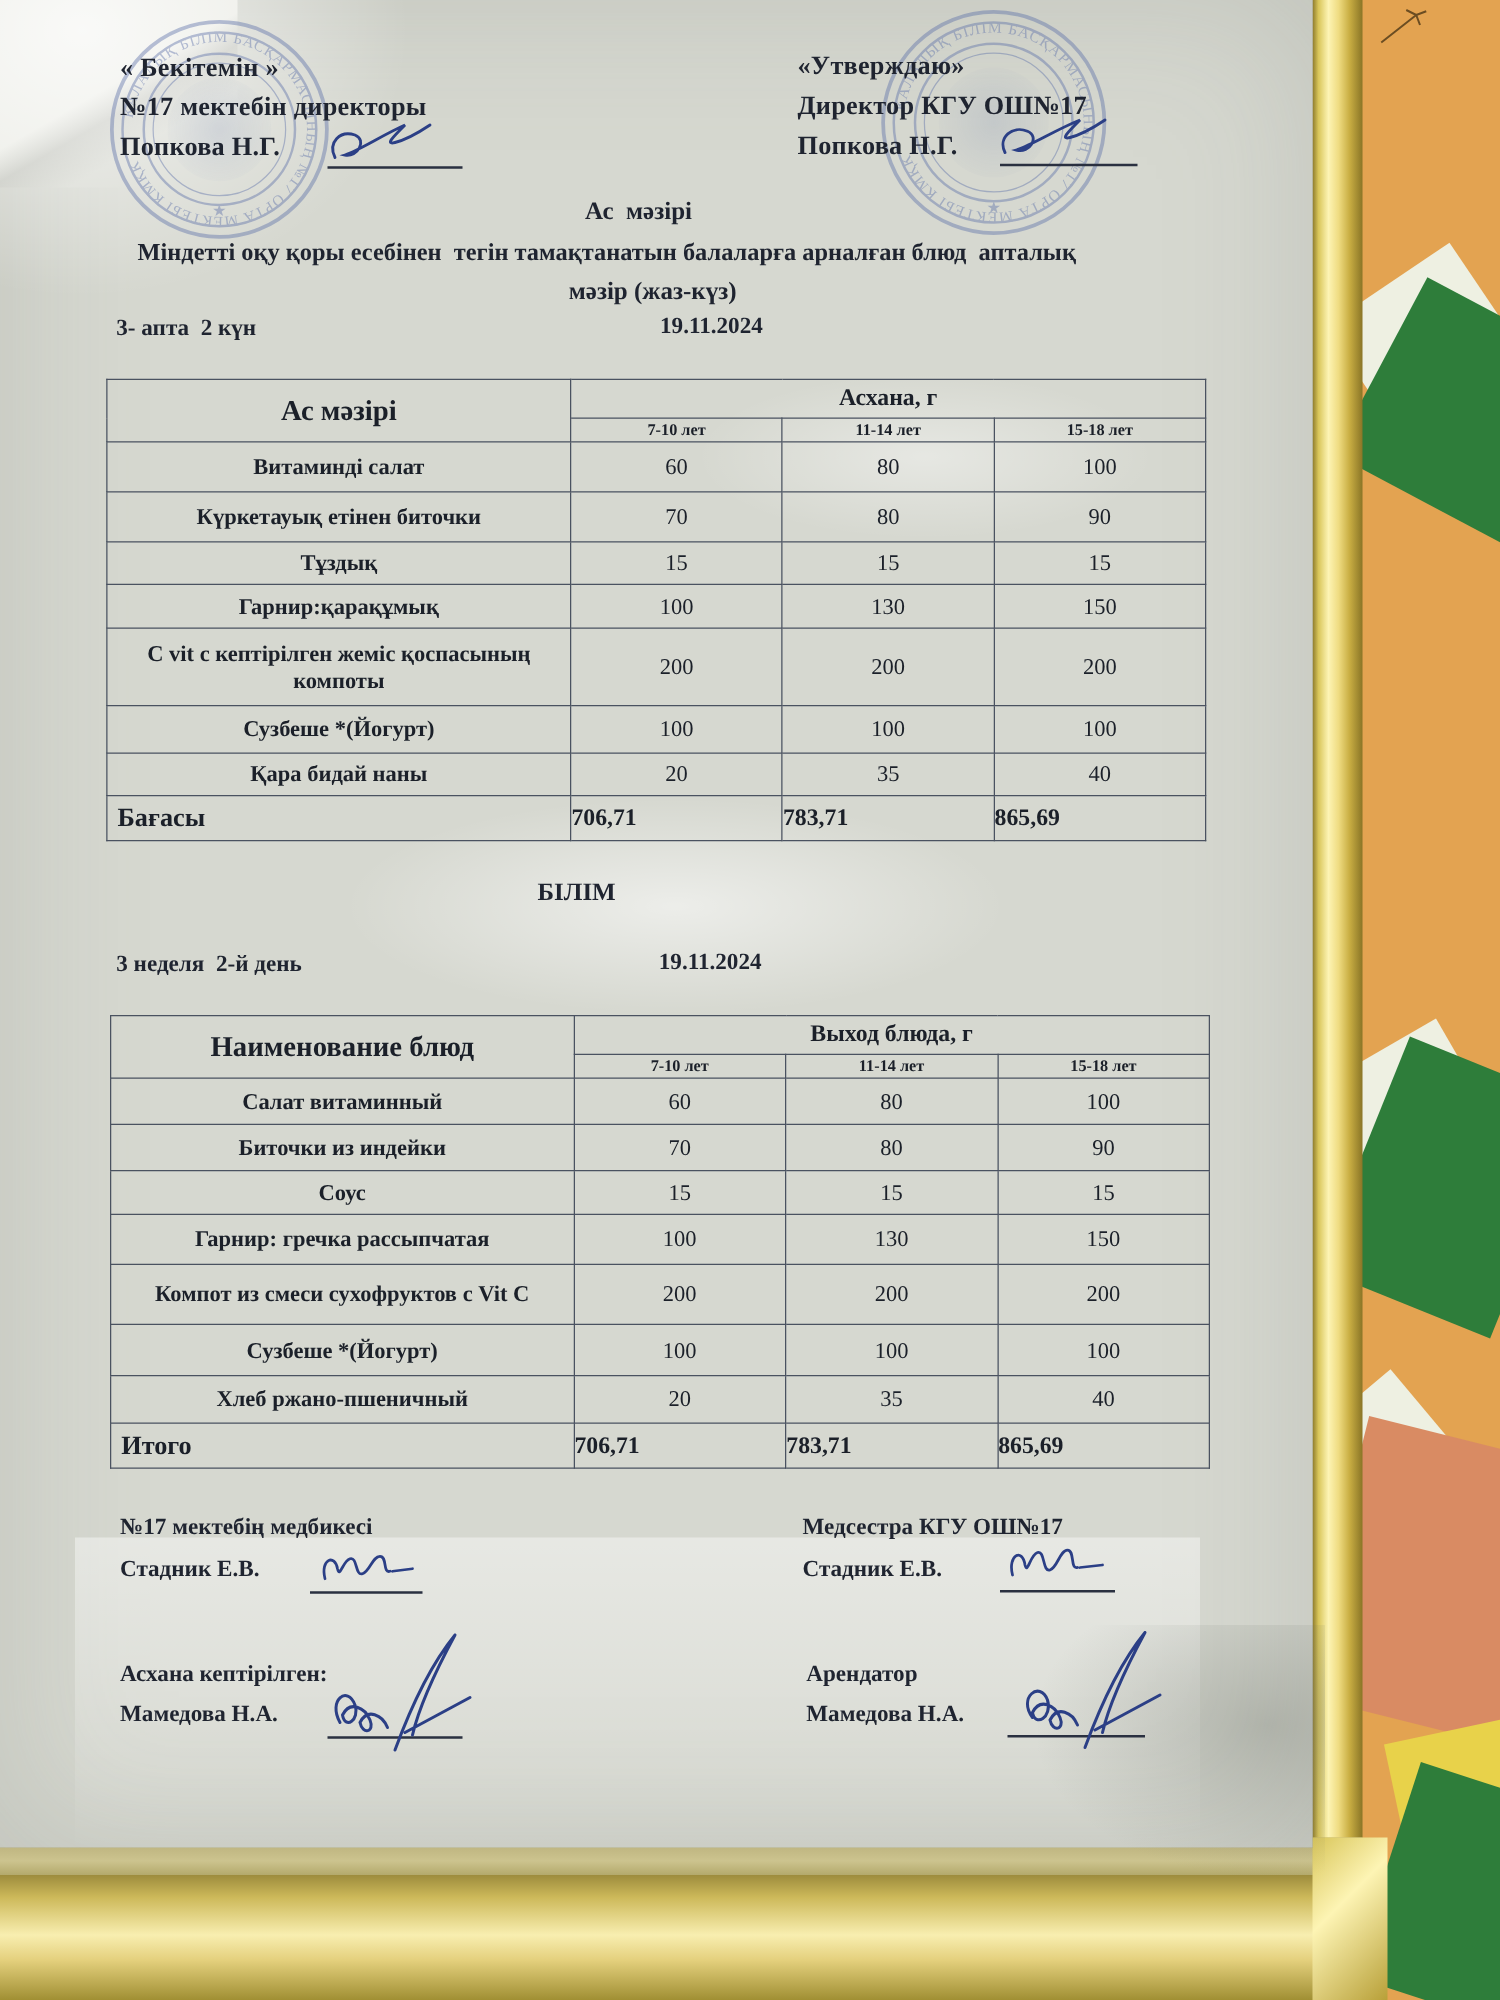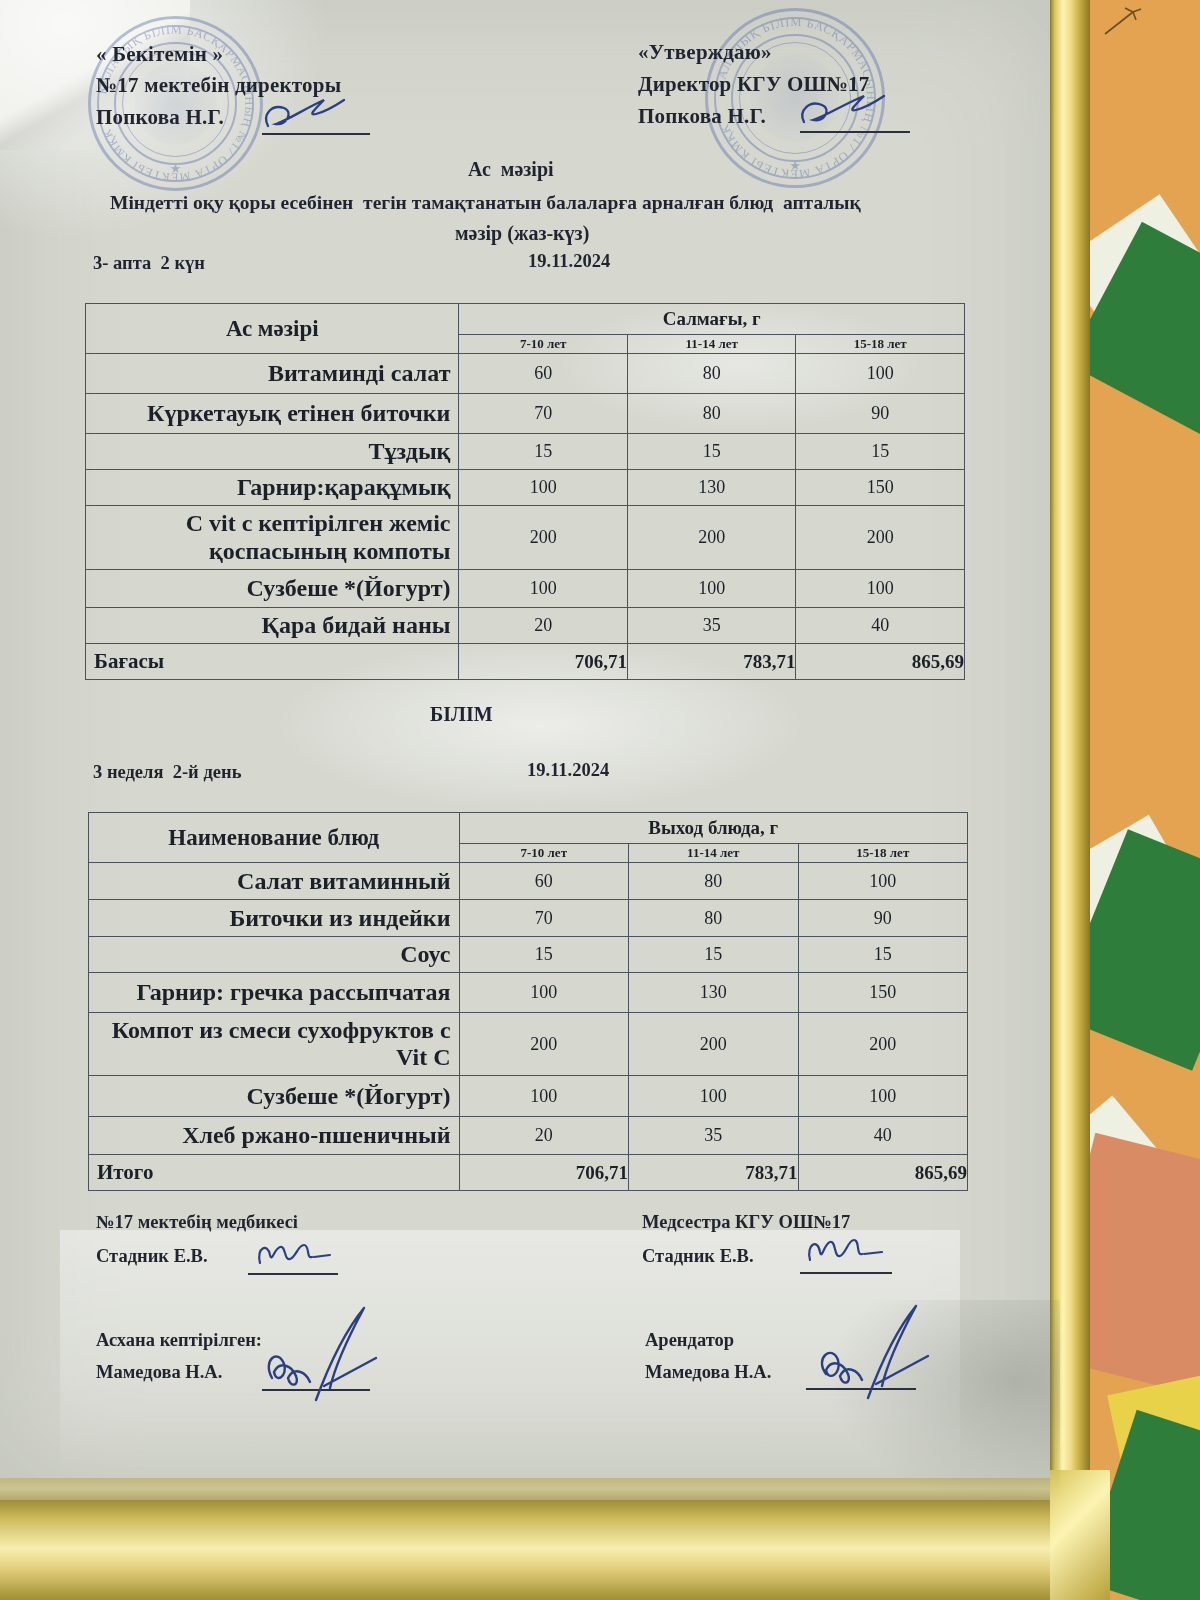--- a/index.html
+++ b/index.html
@@ -80,27 +80,27 @@
   .small{font-size:18.5px;}
 
   .sigline{position:absolute;height:2px;background:#2a3040;}
   .sig{position:absolute;color:#2b3f86;font-family:"Liberation Serif",serif;
        font-style:italic;pointer-events:none;}
 
   
   table.menu{position:absolute;border-collapse:collapse;
     font-family:"Liberation Serif",serif;color:#1b2029;}
   table.menu td,table.menu th{border:1.6px solid #4a5260;padding:0;}
-  table.menu .nm{padding:4px 8px;font-size:24px;font-weight:bold;text-align:right;}
+  table.menu .nm{padding:4px 8px;font-size:18px;font-weight:bold;text-align:center;}
   table.menu .vl{text-align:center;font-size:18px;font-weight:normal;}
   table.menu .h-main{text-align:center;font-size:23px;font-weight:bold;padding:6px 4px;}
   table.menu .h-sub{text-align:center;font-size:13px;font-weight:bold;padding:1px 4px;}
   table.menu .h-grp{text-align:center;font-size:19px;font-weight:bold;padding:4px;}
   table.menu .tot-nm{padding:4px 8px;font-size:21px;font-weight:bold;text-align:left;}
-  table.menu .tot-vl{text-align:right;font-size:19px;font-weight:bold;}
+  table.menu .tot-vl{text-align:left;font-size:19px;font-weight:bold;}
   table.menu tr{background:transparent;}
 
   .tbl1{left:85px;top:303px;width:880px;}
   .tbl2{left:88px;top:812px;width:880px;}
 
   .c-name{width:375px;}
   .c-age{width:168px;}
 </style>
 </head>
 <body>
@@ -186,21 +186,21 @@
   <div class="t ttl" style="left:468px;top:158px;">Ас  мәзірі</div>
   <div class="t ttl" style="left:110px;top:192px;font-size:19.5px;">Міндетті оқу қоры есебінен  тегін тамақтанатын балаларға арналған блюд  апталық</div>
   <div class="t ttl" style="left:455px;top:222px;">мәзір (жаз-күз)</div>
   <div class="t small" style="left:93px;top:253px;">3- апта  2 күн</div>
   <div class="t small" style="left:528px;top:251px;">19.11.2024</div>
 
   <table class="menu tbl1">
     <thead>
       <tr>
         <th class="c-name h-main" rowspan="2">Ас  мәзірі</th>
-        <th class="h-grp" colspan="3">Салмағы, г</th>
+        <th class="h-grp" colspan="3">Асхана, г</th>
       </tr>
       <tr>
         <th class="c-age h-sub">7-10 лет</th>
         <th class="c-age h-sub">11-14 лет</th>
         <th class="c-age h-sub">15-18 лет</th>
       </tr>
     </thead>
     <tbody>
       <tr style="height:40px;">
         <td class="nm">Витаминді салат</td>

